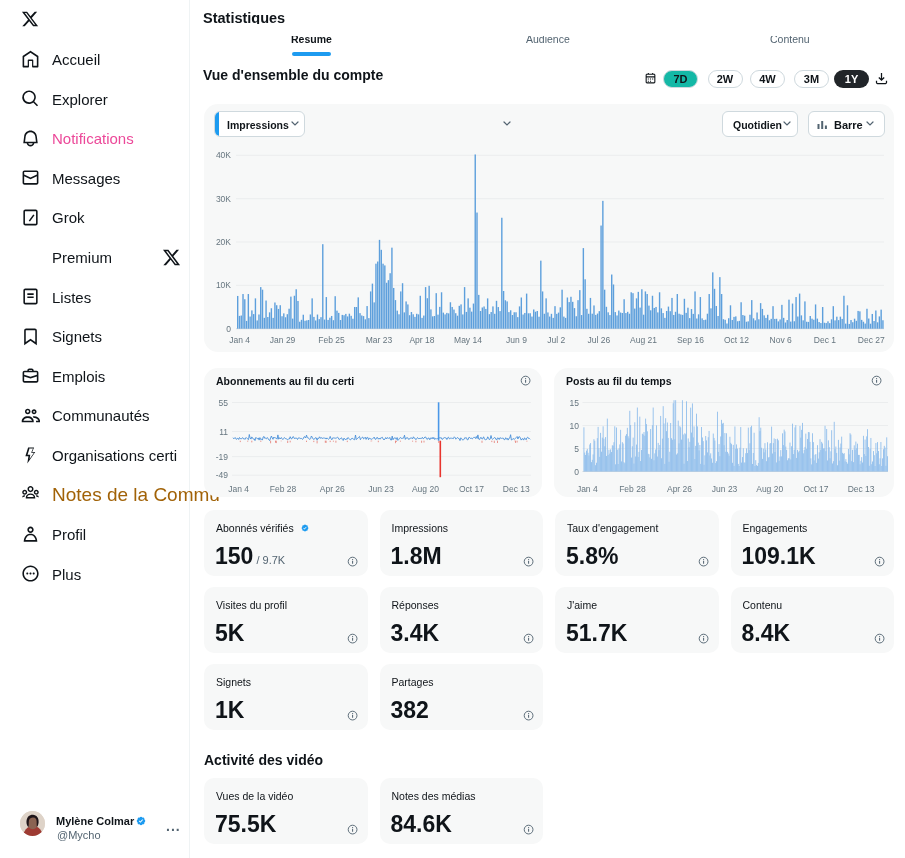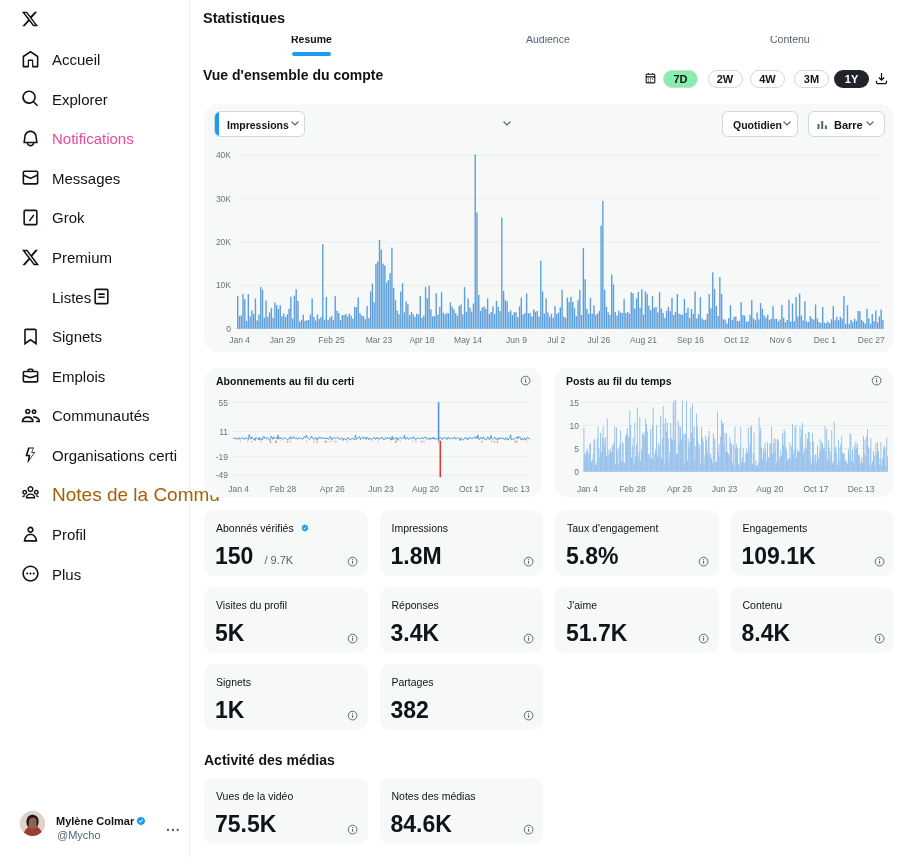--- a/index.html
+++ b/index.html
@@ -20,24 +20,24 @@
         </svg><span style="position:absolute;left:31px;top:50%;transform:translateY(-50%);font-size:15px;color:#0f1419;letter-spacing:0px">Explorer</span></div>
       <div style="position:absolute;left:21px;top:128.7px;width:160px;height:19px;white-space:nowrap;"><svg viewBox="0 0 24 24" width="19" height="19" style="" fill="#0f1419">
           <path d="M19.993 9.042C19.48 5.017 16.054 2 11.996 2s-7.49 3.021-7.999 7.051L2.866 18H7.1c.463 2.282 2.481 4 4.9 4s4.437-1.718 4.9-4h4.236l-1.143-8.958zM12 20c-1.306 0-2.417-.835-2.829-2h5.658c-.412 1.165-1.523 2-2.829 2zm-6.866-4l.847-6.698C6.364 6.272 8.941 4 11.996 4s5.627 2.268 6.013 5.295L18.864 16H5.134z"></path>
         </svg><span style="position:absolute;left:31px;top:50%;transform:translateY(-50%);font-size:15px;color:#ec4899;letter-spacing:0px">Notifications</span></div>
       <div style="position:absolute;left:21px;top:168.3px;width:160px;height:19px;white-space:nowrap;"><svg viewBox="0 0 24 24" width="19" height="19" style="" fill="#0f1419">
           <path d="M1.998 5.5c0-1.381 1.119-2.5 2.5-2.5h15c1.381 0 2.5 1.119 2.5 2.5v13c0 1.381-1.119 2.5-2.5 2.5h-15c-1.381 0-2.5-1.119-2.5-2.5v-13zm2.5-.5c-.276 0-.5.224-.5.5v2.764l8 3.638 8-3.636V5.5c0-.276-.224-.5-.5-.5h-15zm15.5 5.463l-8 3.636-8-3.638V18.5c0 .276.224.5.5.5h15c.276 0 .5-.224.5-.5v-8.037z"></path>
         </svg><span style="position:absolute;left:31px;top:50%;transform:translateY(-50%);font-size:15px;color:#0f1419;letter-spacing:0px">Messages</span></div>
       <div style="position:absolute;left:21px;top:207.9px;width:160px;height:19px;white-space:nowrap;"><svg viewBox="0 0 24 24" width="19" height="19" style="" fill="#0f1419">
           <path d="M5.5 2h13C19.88 2 21 3.12 21 4.5v15c0 1.38-1.12 2.5-2.5 2.5h-13C4.12 22 3 20.88 3 19.5v-15C3 3.12 4.12 2 5.5 2zm0 2c-.28 0-.5.22-.5.5v15c0 .28.22.5.5.5h13c.28 0 .5-.22.5-.5v-15c0-.28-.22-.5-.5-.5h-13zm9.94 4.13l1.62 1.17-5.72 7.9-1.62-1.17 5.72-7.9z"></path>
         </svg><span style="position:absolute;left:31px;top:50%;transform:translateY(-50%);font-size:15px;color:#0f1419;letter-spacing:0px">Grok</span></div>
-      <div style="position:absolute;left:21px;top:247.5px;width:160px;height:19px;white-space:nowrap;"><svg viewBox="0 0 24 24" width="19" height="19" style="" fill="#0f1419">
+      <div style="position:absolute;left:21px;top:247.5px;width:160px;height:19px;white-space:nowrap;text-align:right;"><svg viewBox="0 0 24 24" width="19" height="19" style="" fill="#0f1419">
           <path d="M18.244 2.25h3.308l-7.227 8.26 8.502 11.24h-6.657l-5.214-6.817L4.99 21.75H1.68l7.73-8.835L1.254 2.25H8.08l4.713 6.231zm-1.161 17.52h1.833L7.084 4.126H5.117z"></path>
         </svg><span style="position:absolute;left:31px;top:50%;transform:translateY(-50%);font-size:15px;color:#0f1419;letter-spacing:0px">Premium</span></div>
-      <div style="position:absolute;left:21px;top:287.1px;width:160px;height:19px;white-space:nowrap;text-align:center;"><svg viewBox="0 0 24 24" width="19" height="19" style="" fill="#0f1419">
+      <div style="position:absolute;left:21px;top:287.1px;width:160px;height:19px;white-space:nowrap;"><svg viewBox="0 0 24 24" width="19" height="19" style="" fill="#0f1419">
           <path d="M3 4.5C3 3.12 4.12 2 5.5 2h13C19.88 2 21 3.12 21 4.5v15c0 1.38-1.12 2.5-2.5 2.5h-13C4.12 22 3 20.88 3 19.5v-15zM5.5 4c-.28 0-.5.22-.5.5v15c0 .28.22.5.5.5h13c.28 0 .5-.22.5-.5v-15c0-.28-.22-.5-.5-.5h-13zM16 10H8V8h8v2zm-8 2h8v2H8v-2z"></path>
         </svg><span style="position:absolute;left:31px;top:50%;transform:translateY(-50%);font-size:15px;color:#0f1419;letter-spacing:0px">Listes</span></div>
       <div style="position:absolute;left:21px;top:326.7px;width:160px;height:19px;white-space:nowrap;"><svg viewBox="0 0 24 24" width="19" height="19" style="" fill="#0f1419">
           <path d="M4 4.5C4 3.12 5.119 2 6.5 2h11C18.881 2 20 3.12 20 4.5v18.44l-8-5.71-8 5.71V4.5zM6.5 4c-.276 0-.5.22-.5.5v14.56l6-4.29 6 4.29V4.5c0-.28-.224-.5-.5-.5h-11z"></path>
         </svg><span style="position:absolute;left:31px;top:50%;transform:translateY(-50%);font-size:15px;color:#0f1419;letter-spacing:0px">Signets</span></div>
       <div style="position:absolute;left:21px;top:366.3px;width:160px;height:19px;white-space:nowrap;"><svg viewBox="0 0 24 24" width="19" height="19" style="" fill="#0f1419">
           <path d="M8 5.5C8 4.119 9.119 3 10.5 3h3C14.881 3 16 4.119 16 5.5V6h3.5C20.881 6 22 7.119 22 8.5v10c0 1.381-1.119 2.5-2.5 2.5h-15C3.119 21 2 19.881 2 18.5v-10C2 7.119 3.119 6 4.5 6H8v-.5zM10 6h4v-.5c0-.276-.224-.5-.5-.5h-3c-.276 0-.5.224-.5.5V6zM4.5 8c-.276 0-.5.224-.5.5v2.62l8 2.5 8-2.5V8.5c0-.276-.224-.5-.5-.5h-15zM20 13.22l-8 2.5-8-2.5v5.28c0 .276.224.5.5.5h15c.276 0 .5-.224.5-.5v-5.28z"></path>
         </svg><span style="position:absolute;left:31px;top:50%;transform:translateY(-50%);font-size:15px;color:#0f1419;letter-spacing:0px">Emplois</span></div>
       <div style="position:absolute;left:21px;top:405.9px;width:160px;height:19px;white-space:nowrap;"><svg viewBox="0 0 24 24" width="19" height="19" style="" fill="#0f1419">
           <path d="M8.5 5.5C7.67 5.5 7 6.17 7 7s.67 1.5 1.5 1.5S10 7.83 10 7s-.67-1.5-1.5-1.5zM5 7c0-1.93 1.57-3.5 3.5-3.5S12 5.07 12 7s-1.57 3.5-3.5 3.5S5 8.93 5 7zm11.5-.75c-.62 0-1.12.5-1.12 1.12s.5 1.13 1.12 1.13 1.13-.5 1.13-1.13-.51-1.12-1.13-1.12zm-3.12 1.12c0-1.72 1.4-3.12 3.12-3.12s3.13 1.4 3.13 3.12-1.41 3.13-3.13 3.13-3.12-1.4-3.12-3.13zM16.5 13c-.59 0-1.16.07-1.69.21.46.52.87 1.12 1.2 1.8.16-.01.32-.01.49-.01 1.83 0 3.32.68 4.47 1.9.43.46.78 1.01 1.03 1.6h-3.13c.12.64.2 1.31.23 2h5v-1c0-3.9-3.13-6.5-7.6-6.5zm-8 0c-4.47 0-7.6 2.6-7.6 6.5v1h15.2v-1c0-3.9-3.13-6.5-7.6-6.5zm0 2c2.83 0 4.88 1.38 5.45 3.5H3.05C3.62 16.38 5.67 15 8.5 15z"></path>
@@ -73,21 +73,21 @@
 <div style="position:absolute;left:203px;top:10px;font-size:14.5px;font-weight:bold;color:#0f1419">Statistiques</div>
 <div style="position:absolute;left:291px;top:33px;font-size:10.5px;font-weight:bold;color:#0f1419">Resume</div>
 <div style="position:absolute;left:526px;top:33px;font-size:10.5px;color:#536471">Audience</div>
 <div style="position:absolute;left:770px;top:33px;font-size:10.5px;color:#536471">Contenu</div>
 <div style="position:absolute;left:204px;top:24px;width:690px;height:11.5px;background:#fff"></div>
 <div style="position:absolute;left:291.5px;top:52px;width:39px;height:4px;border-radius:2px;background:#1d9bf0"></div>
 <div style="position:absolute;left:203px;top:67px;font-size:14px;font-weight:bold;color:#0f1419">Vue d'ensemble du compte</div>
 <svg width="13" height="13" viewBox="0 0 24 24" style="position:absolute;left:644px;top:72px" fill="#0f1419">
 <path d="M7 3V2h2v1h6V2h2v1h1.5C19.88 3 21 4.12 21 5.5v13c0 1.38-1.12 2.5-2.5 2.5h-13C4.12 21 3 19.88 3 18.5v-13C3 4.12 4.12 3 5.5 3H7zm11.5 2h-13c-.28 0-.5.22-.5.5V8h14V5.5c0-.28-.22-.5-.5-.5zM19 10H5v8.5c0 .28.22.5.5.5h13c.28 0 .5-.22.5-.5V10zM7 12h2v2H7v-2zm4 0h2v2h-2v-2zm4 0h2v2h-2v-2zm-8 4h2v2H7v-2zm4 0h2v2h-2v-2z"></path>
     </svg>
-<div style="position:absolute;left:663px;top:70px;width:35px;height:18px;border-radius:9px;background:#86efac;border:1px solid #cfd9de;box-sizing:border-box;color:#0f1419;font-size:11px;font-weight:bold;text-align:center;line-height:16px">7D</div>
+<div style="position:absolute;left:663px;top:70px;width:35px;height:18px;border-radius:9px;background:#14b8a6;border:1px solid #cfd9de;box-sizing:border-box;color:#0f1419;font-size:11px;font-weight:bold;text-align:center;line-height:16px">7D</div>
     <div style="position:absolute;left:707.5px;top:70px;width:35px;height:18px;border-radius:9px;background:#fff;border:1px solid #cfd9de;box-sizing:border-box;color:#0f1419;font-size:11px;font-weight:bold;text-align:center;line-height:16px">2W</div>
     <div style="position:absolute;left:750px;top:70px;width:35px;height:18px;border-radius:9px;background:#fff;border:1px solid #cfd9de;box-sizing:border-box;color:#0f1419;font-size:11px;font-weight:bold;text-align:center;line-height:16px">4W</div>
     <div style="position:absolute;left:794px;top:70px;width:35px;height:18px;border-radius:9px;background:#fff;border:1px solid #cfd9de;box-sizing:border-box;color:#0f1419;font-size:11px;font-weight:bold;text-align:center;line-height:16px">3M</div>
     <div style="position:absolute;left:834px;top:70px;width:35px;height:18px;border-radius:9px;background:#212529;color:#fff;font-size:11px;font-weight:bold;text-align:center;line-height:18px">1Y</div>
 <svg width="15" height="15" viewBox="0 0 24 24" style="position:absolute;left:874px;top:71px" fill="#0f1419">
 <path d="M3 15.5v3C3 19.88 4.12 21 5.5 21h13c1.38 0 2.5-1.12 2.5-2.5v-3h-2v3c0 .28-.22.5-.5.5h-13c-.28 0-.5-.22-.5-.5v-3H3zM11 3v9.17l-2.59-2.58L7 11l5 5 5-5-1.41-1.41L13 12.17V3h-2z"></path>
     </svg>
 
 <div style="position:absolute;left:204px;top:104px;width:690px;height:248px;border-radius:14px;background:#f7f8f8"></div>
 <div style="position:absolute;left:214px;top:111px;width:91px;height:26px;background:#fff;border:1px solid #cfd9de;box-sizing:border-box;border-radius:6px;overflow:hidden">
@@ -958,21 +958,21 @@
       <rect x="882.16" y="458.35" width="0.85" height="13.15" fill="#8bbbeb"></rect>
       <rect x="882.99" y="449.25" width="0.85" height="22.25" fill="#8bbbeb"></rect>
       <rect x="883.83" y="445.84" width="0.85" height="25.66" fill="#8bbbeb"></rect>
       <rect x="884.66" y="447.58" width="0.85" height="23.92" fill="#8bbbeb"></rect>
       <rect x="885.50" y="465.82" width="0.85" height="5.68" fill="#8bbbeb"></rect>
       <rect x="886.33" y="437.35" width="0.85" height="34.15" fill="#8bbbeb"></rect>
       <rect x="887.17" y="456.21" width="0.85" height="15.29" fill="#8bbbeb"></rect>
     </svg>
 <div style="position:absolute;left:204px;top:510px;width:163.5px;height:66px;border-radius:10px;background:#f7f8f8"></div>
     <div style="position:absolute;left:216px;top:522px;font-size:10.5px;color:#0f1419;white-space:nowrap">Abonnés vérifiés</div>
-    <div style="position:absolute;left:215px;top:542.6px;font-size:23px;font-weight:bold;color:#0f1419;white-space:nowrap">150<span style="font-size:11px;font-weight:normal;color:#536471;margin-left:8px"> / 9.7K</span></div>
+    <div style="position:absolute;left:215px;top:542.6px;font-size:23px;font-weight:bold;color:#0f1419;white-space:nowrap">150<span style="font-size:11px;font-weight:normal;color:#536471;margin-left:0"> / 9.7K</span></div>
     <svg viewBox="0 0 24 24" width="8" height="8" style="position:absolute;left:301px;top:523.5px" fill="#1d9bf0">
       <path d="M22.25 12c0-1.43-.88-2.67-2.19-3.34.46-1.39.2-2.9-.81-3.91s-2.52-1.27-3.91-.81c-.66-1.31-1.91-2.19-3.34-2.19s-2.67.88-3.33 2.19c-1.4-.46-2.91-.2-3.92.81s-1.26 2.52-.8 3.91c-1.31.67-2.2 1.91-2.2 3.34s.89 2.67 2.2 3.34c-.46 1.39-.21 2.9.8 3.91s2.52 1.26 3.91.81c.67 1.31 1.91 2.19 3.34 2.19s2.68-.88 3.34-2.19c1.39.45 2.9.2 3.91-.81s1.27-2.52.81-3.91c1.31-.67 2.19-1.91 2.19-3.34zm-11.71 4.2L6.8 12.46l1.41-1.42 2.26 2.26 4.8-5.23 1.47 1.36-6.2 6.77z"></path>
     </svg>
     <svg width="11.2" height="11.2" viewBox="0 0 12 12" style="position:absolute;left:347.4px;top:556.4px">
       <circle cx="6" cy="6" r="4.7" fill="none" stroke="#536471" stroke-width="1"></circle>
       <line x1="6" y1="5.4" x2="6" y2="8.3" stroke="#536471" stroke-width="1.1"></line>
       <circle cx="6" cy="3.9" r="0.65" fill="#536471"></circle>
     </svg>
     <div style="position:absolute;left:379.5px;top:510px;width:163.5px;height:66px;border-radius:10px;background:#f7f8f8"></div>
     <div style="position:absolute;left:391.5px;top:522px;font-size:10.5px;color:#0f1419;white-space:nowrap">Impressions</div>
@@ -1039,21 +1039,21 @@
       <circle cx="6" cy="3.9" r="0.65" fill="#536471"></circle>
     </svg>
     <div style="position:absolute;left:379.5px;top:664px;width:163.5px;height:66px;border-radius:10px;background:#f7f8f8"></div>
     <div style="position:absolute;left:391.5px;top:676px;font-size:10.5px;color:#0f1419;white-space:nowrap">Partages</div>
     <div style="position:absolute;left:390.5px;top:696.6px;font-size:23px;font-weight:bold;color:#0f1419;white-space:nowrap">382</div>
     <svg width="11.2" height="11.2" viewBox="0 0 12 12" style="position:absolute;left:522.9px;top:710.4px">
       <circle cx="6" cy="6" r="4.7" fill="none" stroke="#536471" stroke-width="1"></circle>
       <line x1="6" y1="5.4" x2="6" y2="8.3" stroke="#536471" stroke-width="1.1"></line>
       <circle cx="6" cy="3.9" r="0.65" fill="#536471"></circle>
     </svg>
-<div style="position:absolute;left:204px;top:752px;font-size:14px;font-weight:bold;color:#0f1419">Activité des médias</div>
+<div style="position:absolute;left:204px;top:752px;font-size:14px;font-weight:bold;color:#0f1419">Activité des vidéo</div>
     <div style="position:absolute;left:204px;top:778px;width:163.5px;height:66px;border-radius:10px;background:#f7f8f8"></div>
     <div style="position:absolute;left:216px;top:790px;font-size:10.5px;color:#0f1419;white-space:nowrap">Vues de la vidéo</div>
     <div style="position:absolute;left:215px;top:810.6px;font-size:23px;font-weight:bold;color:#0f1419;white-space:nowrap">75.5K</div>
     <svg width="11.2" height="11.2" viewBox="0 0 12 12" style="position:absolute;left:347.4px;top:824.4px">
       <circle cx="6" cy="6" r="4.7" fill="none" stroke="#536471" stroke-width="1"></circle>
       <line x1="6" y1="5.4" x2="6" y2="8.3" stroke="#536471" stroke-width="1.1"></line>
       <circle cx="6" cy="3.9" r="0.65" fill="#536471"></circle>
     </svg>
     <div style="position:absolute;left:379.5px;top:778px;width:163.5px;height:66px;border-radius:10px;background:#f7f8f8"></div>
     <div style="position:absolute;left:391.5px;top:790px;font-size:10.5px;color:#0f1419;white-space:nowrap">Notes des médias</div>

